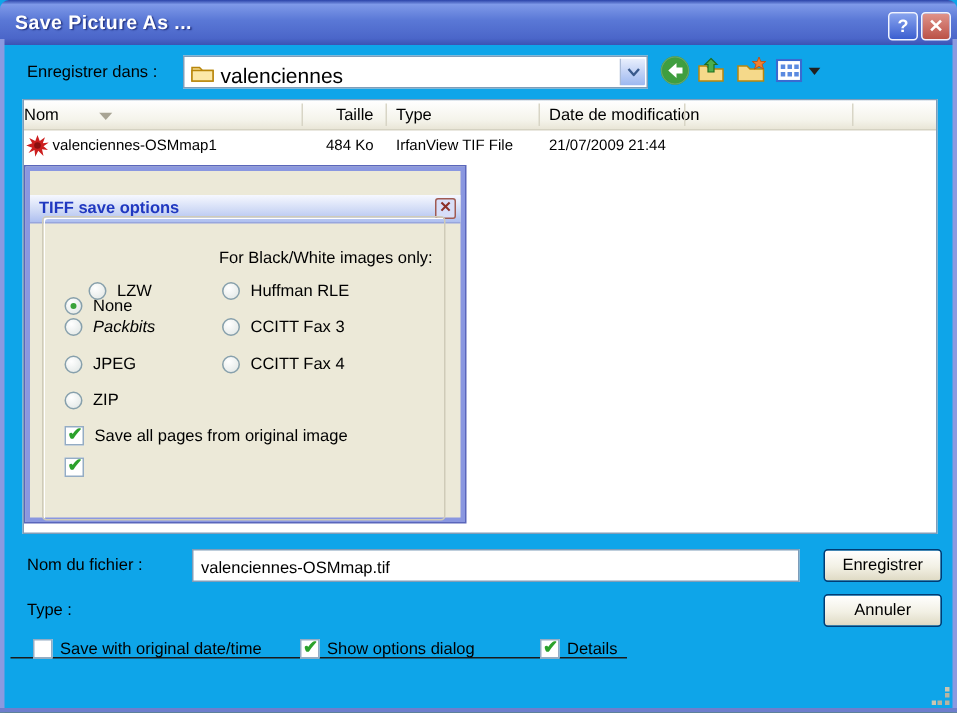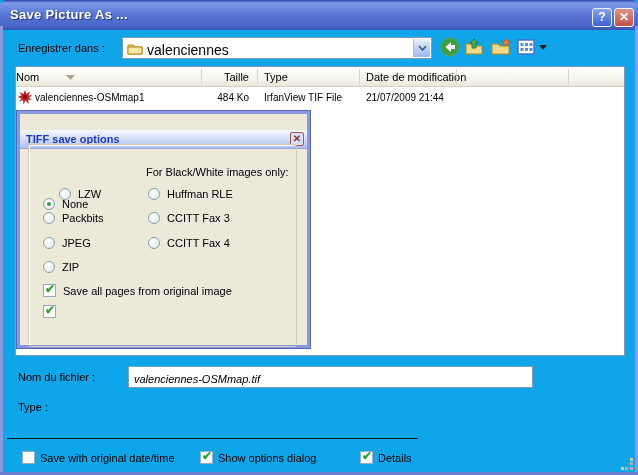--- a/index.html
+++ b/index.html
@@ -35,21 +35,21 @@
     background:linear-gradient(180deg,#ffffff,#f4f3ea 70%,#e9e6d7);border-bottom:1px solid #d5d2c2;}
   .flheader .sep{position:absolute;top:2px;bottom:2px;width:1px;background:#d8d5c6;}
   .hcol{position:absolute;top:4px;font-size:11px;color:#000;}
   .filerow{position:absolute;left:0;top:21px;right:2px;height:18px;}
   .fcell{position:absolute;top:4px;font-size:10px;color:#000;white-space:nowrap;}
 
   .xp-btn{position:absolute;width:79px;height:22px;border:1px solid #003c74;border-radius:3px;
     background:linear-gradient(180deg,#ffffff,#f2f0e4 55%,#dfdac4);font-size:11px;color:#000;
     text-align:center;line-height:20px;}
   .inputbox{position:absolute;height:22px;background:#fff;border:1px solid #7f9db9;font-size:11px;
-    padding:3px 5px 0 5px;color:#000;font-style:italic;}
+    padding:3px 5px 0 5px;color:#000;}
 
   .tiffdlg{position:absolute;left:17px;top:111px;width:293px;height:237px;
     border:3px solid #8a97e0;box-shadow:0 0 0 1px #5a66bb;background:#ece9d8;}
   .tiff-titlebar{position:absolute;left:0;top:0;right:0;height:19px;
     background:linear-gradient(180deg,#f6f8ff,#cdd8f5 60%,#aebff0);border-bottom:1px solid #98a6dd;margin-top:16px;}
   .tiff-title{position:absolute;left:6px;top:3px;font-size:11px;font-weight:bold;color:#2038c0;}
   .tiff-close{position:absolute;right:3px;top:2px;width:14px;height:14px;background:#d8def8;
     border:1px solid #a05a52;border-radius:2px;color:#8c2f28;font-size:10px;font-weight:bold;
     text-align:center;line-height:12px;}
   .groupbox{position:absolute;left:8px;top:30px;width:269px;height:203px;
@@ -60,21 +60,21 @@
   .radio{width:12px;height:12px;border-radius:50%;border:1px solid #87a0ac;
     background:radial-gradient(circle at 35% 30%,#ffffff,#dfe5e3);position:relative;flex:0 0 auto;}
   .radio .dot{display:none;position:absolute;left:3px;top:3px;width:4px;height:4px;border-radius:50%;background:#3aa33a;}
   .radio[data-checked="true"] .dot{display:block;}
   .cbx{width:13px;height:13px;border:1px solid #94acc4;background:#fff;position:relative;flex:0 0 auto;}
   .cbx .mark{display:none;position:absolute;left:1px;top:-3px;color:#2ba12b;font-size:12px;font-weight:bold;}
   .cbx[data-checked="true"] .mark{display:block;}
   .optlabel{font-size:11px;color:#000;white-space:nowrap;}
 
   .hline{position:absolute;left:7px;top:438px;width:411px;height:1px;background:#1a1a1a;}
-  .footer-cb{position:absolute;top:451px;display:flex;align-items:flex-end;gap:5px;}
+  .footer-cb{position:absolute;top:426px;display:flex;align-items:flex-end;gap:5px;}
   .grip{position:absolute;right:4px;bottom:4px;width:13px;height:13px;}
 </style>
 </head>
 <body>
 
 <div class="window">
 
   <div class="titlebar">
     <span class="title-text">Save Picture As ...</span>
     <div class="tb-btn tb-help">?</div>
@@ -144,22 +144,24 @@
       </svg>
       <span class="fcell" style="left:19px;">valenciennes-OSMmap1</span>
       <span class="fcell" style="left:160px;width:73px;text-align:right;">484 Ko</span>
       <span class="fcell" style="left:248px;">IrfanView TIF File</span>
       <span class="fcell" style="left:350px;">21/07/2009 21:44</span>
     </div>
   </div>
 
   <span class="label" style="left:18px;top:371px;">Nom du fichier :</span>
   <input class="inputbox" style="left: 128px; top: 366px; width: 405px;" value="valenciennes-OSMmap.tif">
+  <div class="xp-btn" style="left:549px;top:366px;">Enregistrer</div>
 
   <span class="label" style="left:18px;top:401px;">Type :</span>
+  <div class="xp-btn" style="left:549px;top:396px;">Annuler</div>
 
   <div class="hline"></div>
 
   <div class="footer-cb" style="left:22px;">
     <span class="cbx" data-checked="false"></span>
     <span class="optlabel">Save with original date/time</span>
   </div>
   <div class="footer-cb" style="left:200px;">
     <span class="cbx" data-checked="true">
         <span class="mark">✔</span>
@@ -192,21 +194,21 @@
       <div class="opt" style="left:14px;top:19px;margin-top:34px;">
         <span class="radio" data-checked="true">
             <span class="dot"></span>
           </span>
         <span class="optlabel">None</span>
       </div>
       <div class="opt" style="left:10px;top:43px;margin-left:20px;">
         <span class="radio" data-checked="false"></span>
         <span class="optlabel">LZW</span>
       </div>
-      <div class="opt" style="left:14px;top:67px;">
+      <div class="opt" style="left:14px;top:67px;font-style:italic;">
         <span class="radio" data-checked="false"></span>
         <span class="optlabel">Packbits</span>
       </div>
       <div class="opt" style="left:14px;top:92px;">
         <span class="radio" data-checked="false"></span>
         <span class="optlabel">JPEG</span>
       </div>
       <div class="opt" style="left:14px;top:116px;">
         <span class="radio" data-checked="false"></span>
         <span class="optlabel">ZIP</span>

